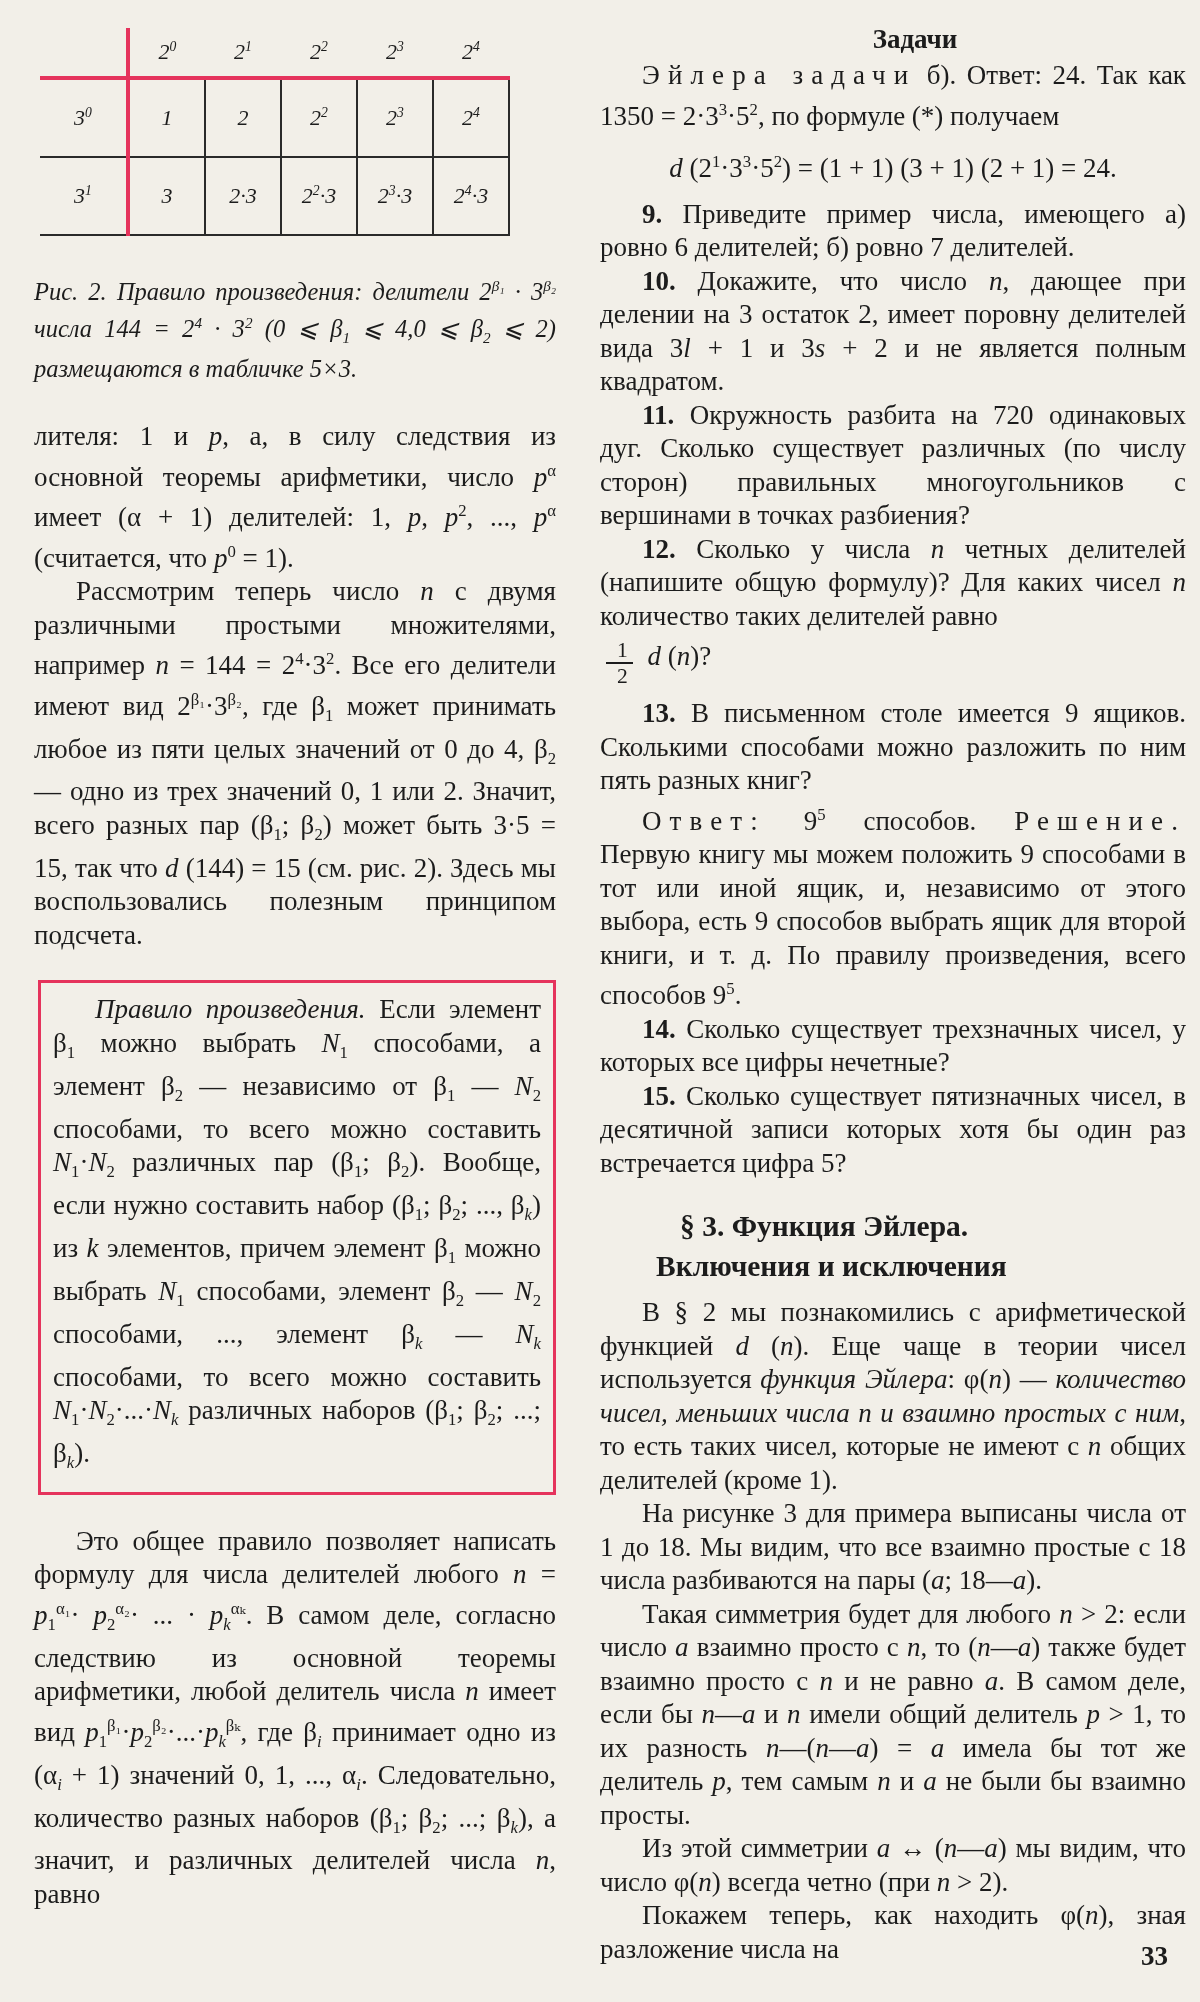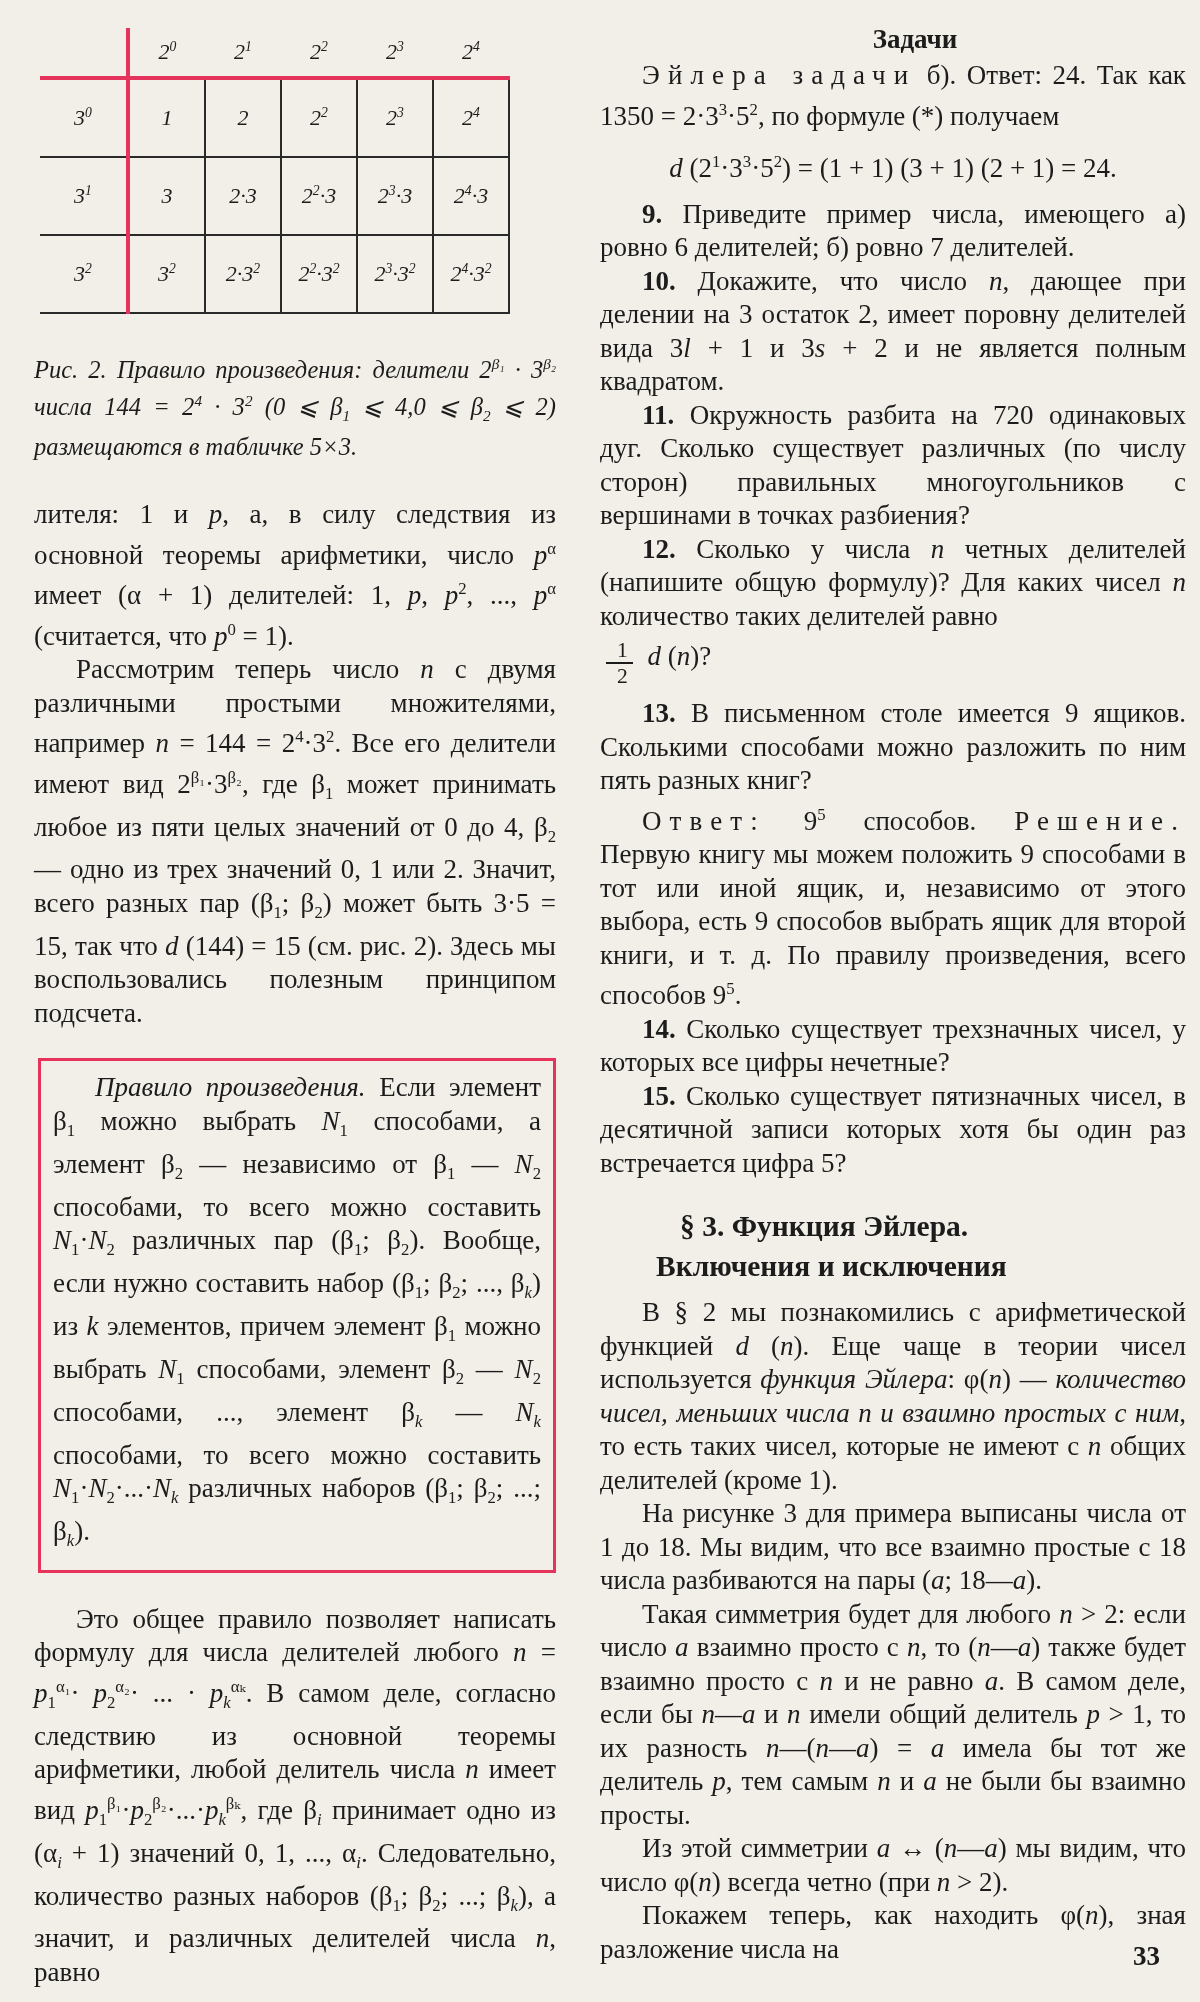--- a/index.html
+++ b/index.html
@@ -53,21 +53,21 @@
   .frac-line { margin:6px 0 10px 0; text-indent:6px; text-align:left; }
   .frac { display:inline-block; text-align:center; vertical-align:-0.85em; line-height:1.02; font-size:0.8em; margin-right:8px; }
   .frac .num { display:block; border-bottom:2px solid var(--ink); padding:0 5px 1px 5px; }
   .frac .den { display:block; padding-top:1px; }
 
   .section-heading { font-weight:bold; font-size:29.5px; line-height:40px; margin:26px 0 10px 0; }
   .section-heading .l1 { padding-left:80px; }
   .section-heading .l2 { padding-left:56px; }
 
   .page-number {
-    position:absolute; right:40px; bottom:30px;
+    position:absolute; right:32px; bottom:30px;
     font-weight:bold; font-size:27px;
   }
 </style>
 </head>
 <body style="background: rgb(242, 239, 232);">
 
 <div class="page">
 
   <div class="col-left">
 
@@ -92,28 +92,20 @@
             <td class="data">2<sup>3</sup></td>
             <td class="data">2<sup>4</sup></td>
           </tr>
           <tr>
             <td class="lbl">3<sup>1</sup></td>
             <td class="data">3</td>
             <td class="data">2·3</td>
             <td class="data">2<sup>2</sup>·3</td>
             <td class="data">2<sup>3</sup>·3</td>
             <td class="data">2<sup>4</sup>·3</td>
-          </tr>
-          <tr>
-            <td class="lbl">3<sup>2</sup></td>
-            <td class="data">3<sup>2</sup></td>
-            <td class="data">2·3<sup>2</sup></td>
-            <td class="data">2<sup>2</sup>·3<sup>2</sup></td>
-            <td class="data">2<sup>3</sup>·3<sup>2</sup></td>
-            <td class="data">2<sup>4</sup>·3<sup>2</sup></td>
           </tr>
         </tbody>
       </table>
       <figcaption class="caption">Рис. 2. Правило произведения: делители 2<sup>β₁</sup> · 3<sup>β₂</sup> числа 144 = 2<sup>4</sup> · 3<sup>2</sup> (0 ⩽ β<sub>1</sub> ⩽ 4,0 ⩽ β<sub>2</sub> ⩽ 2) размещаются в табличке 5×3.</figcaption>
     </figure>
 
     <p class="para1">лителя: 1 и <i>p</i>, а, в силу следствия из основной теоремы арифметики, число <i>p</i><sup>α</sup> имеет (α + 1) делителей: 1, <i>p</i>, <i>p</i><sup>2</sup>, ..., <i>p</i><sup>α</sup> (считается, что <i>p</i><sup>0</sup> = 1).</p>
     <p class="indent">Рассмотрим теперь число <i>n</i> с двумя различными простыми множителями, например <i>n</i> = 144 = 2<sup>4</sup>·3<sup>2</sup>. Все его делители имеют вид 2<sup>β₁</sup>·3<sup>β₂</sup>, где β<sub>1</sub> может принимать любое из пяти целых значений от 0 до 4, β<sub>2</sub> — одно из трех значений 0, 1 или 2. Значит, всего разных пар (β<sub>1</sub>; β<sub>2</sub>) может быть 3·5 = 15, так что <i>d</i> (144) = 15 (см. рис. 2). Здесь мы воспользовались полезным принципом подсчета.</p>
 
     <div class="rulebox">

